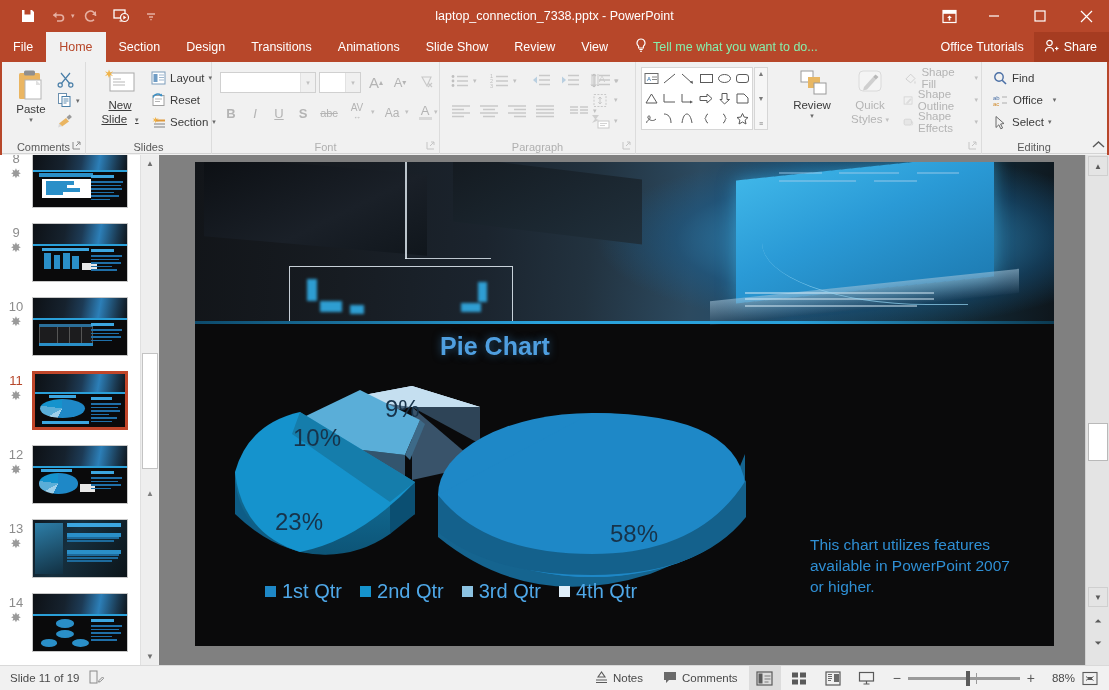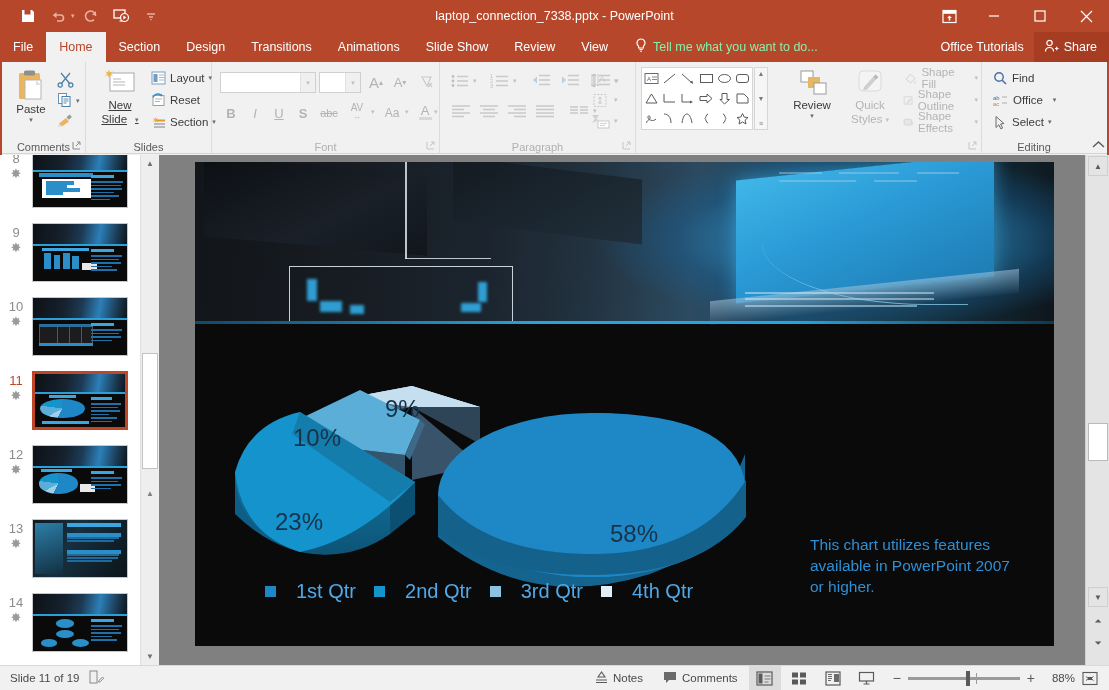--- a/index.html
+++ b/index.html
@@ -253,21 +253,21 @@
 
   .pct {
     position: absolute; font-size: 24px; color: #17334a; font-weight: normal;
   }
 
   .legend {
     position: absolute; left: 70px; top: 418px; width: 500px;
     display: flex; align-items: center; gap: 18px;
     font-size: 20px; color: #4fa8e8;
   }
-  .leg-item { display: flex; align-items: center; gap: 20px; white-space: nowrap; justify-content: flex-end; }
+  .leg-item { display: flex; align-items: center; gap: 6px; white-space: nowrap; justify-content: flex-end; }
   .leg-swatch { width: 11px; height: 11px; display: inline-block; }
 
   .side-head {
     position: absolute; left: 615px; top: 222px; width: 235px;
     font-size: 19.5px; font-weight: bold; color: #3fb6ef;
     text-shadow: 0 0 9px rgba(50,170,235,0.55);
   }
   .side-p {
     position: absolute; left: 615px; width: 215px;
     font-size: 15.5px; line-height: 21px; color: #2f8fd4;
@@ -1084,20 +1084,21 @@
         <div class="whitebox" style="left:11%; top:64%; width:26%; height:36%;"></div>
         <div class="glow-blue" style="left:13%; top:72%; width:10px; height:22px;"></div>
         <div class="glow-blue" style="left:14.5%; top:86%; width:22px; height:11px;"></div>
         <div class="glow-blue" style="left:18%; top:88%; width:14px; height:9px;"></div>
         <div class="glow-blue" style="left:33%; top:74%; width:9px; height:20px;"></div>
         <div class="glow-blue" style="left:31%; top:87%; width:20px; height:9px;"></div>
         <div style="position:absolute; left:66%; top:40%; width:24%; height:48%; border-bottom:1.5px solid rgba(150,215,245,.7); border-radius:0 0 0 80%;"></div>
       </div>
       <div class="banner-underline"></div>
 
+      <div class="slide-title">Pie Chart</div>
 
       <div class="piewrap">
         <svg width="530" height="235" viewBox="0 0 530 235">
           <defs>
             <linearGradient id="g58s" x1="0" y1="0" x2="0" y2="1">
               <stop offset="0%" stop-color="#1b79ad"></stop>
                 <stop offset="100%" stop-color="#135a83"></stop>
             </linearGradient>
             <linearGradient id="g23s" x1="0" y1="0" x2="0" y2="1">
               <stop offset="0%" stop-color="#12739f"></stop>

